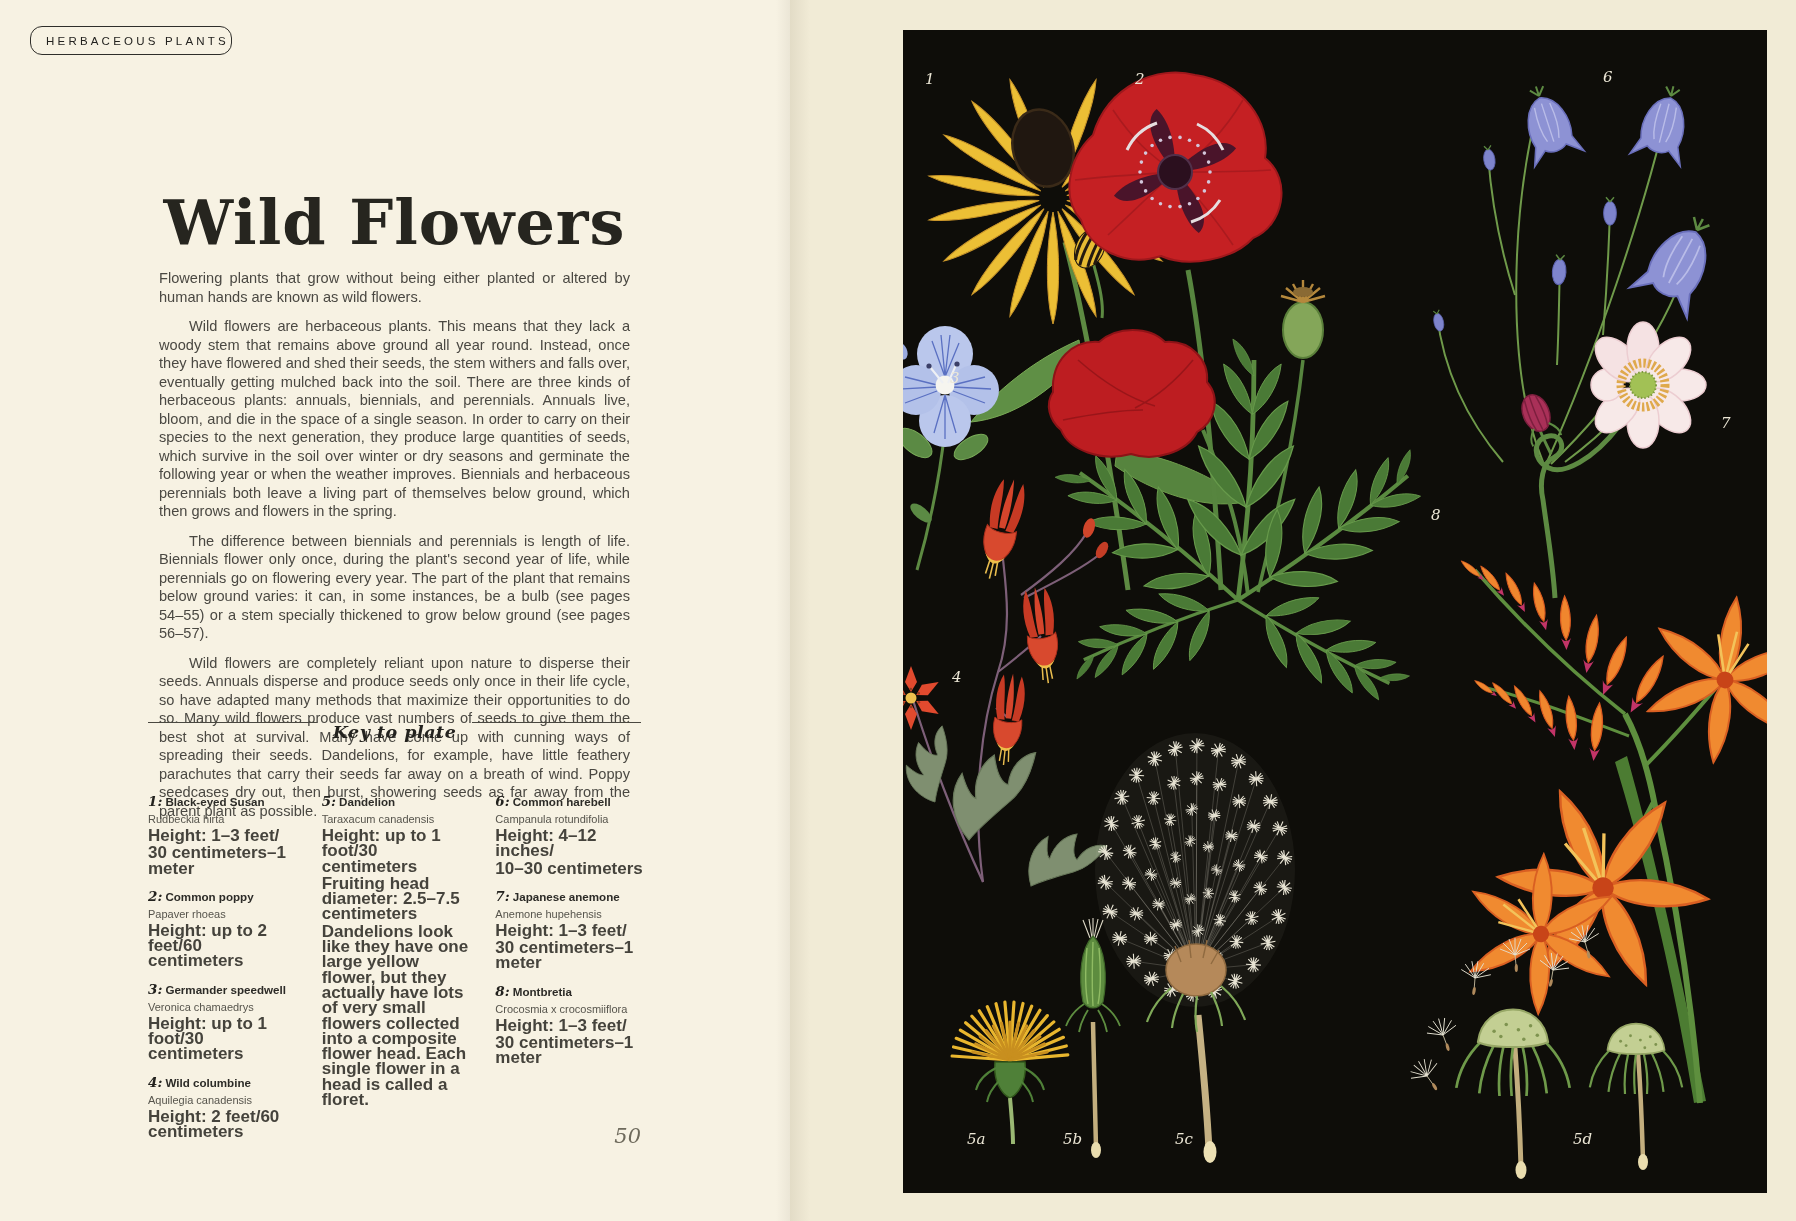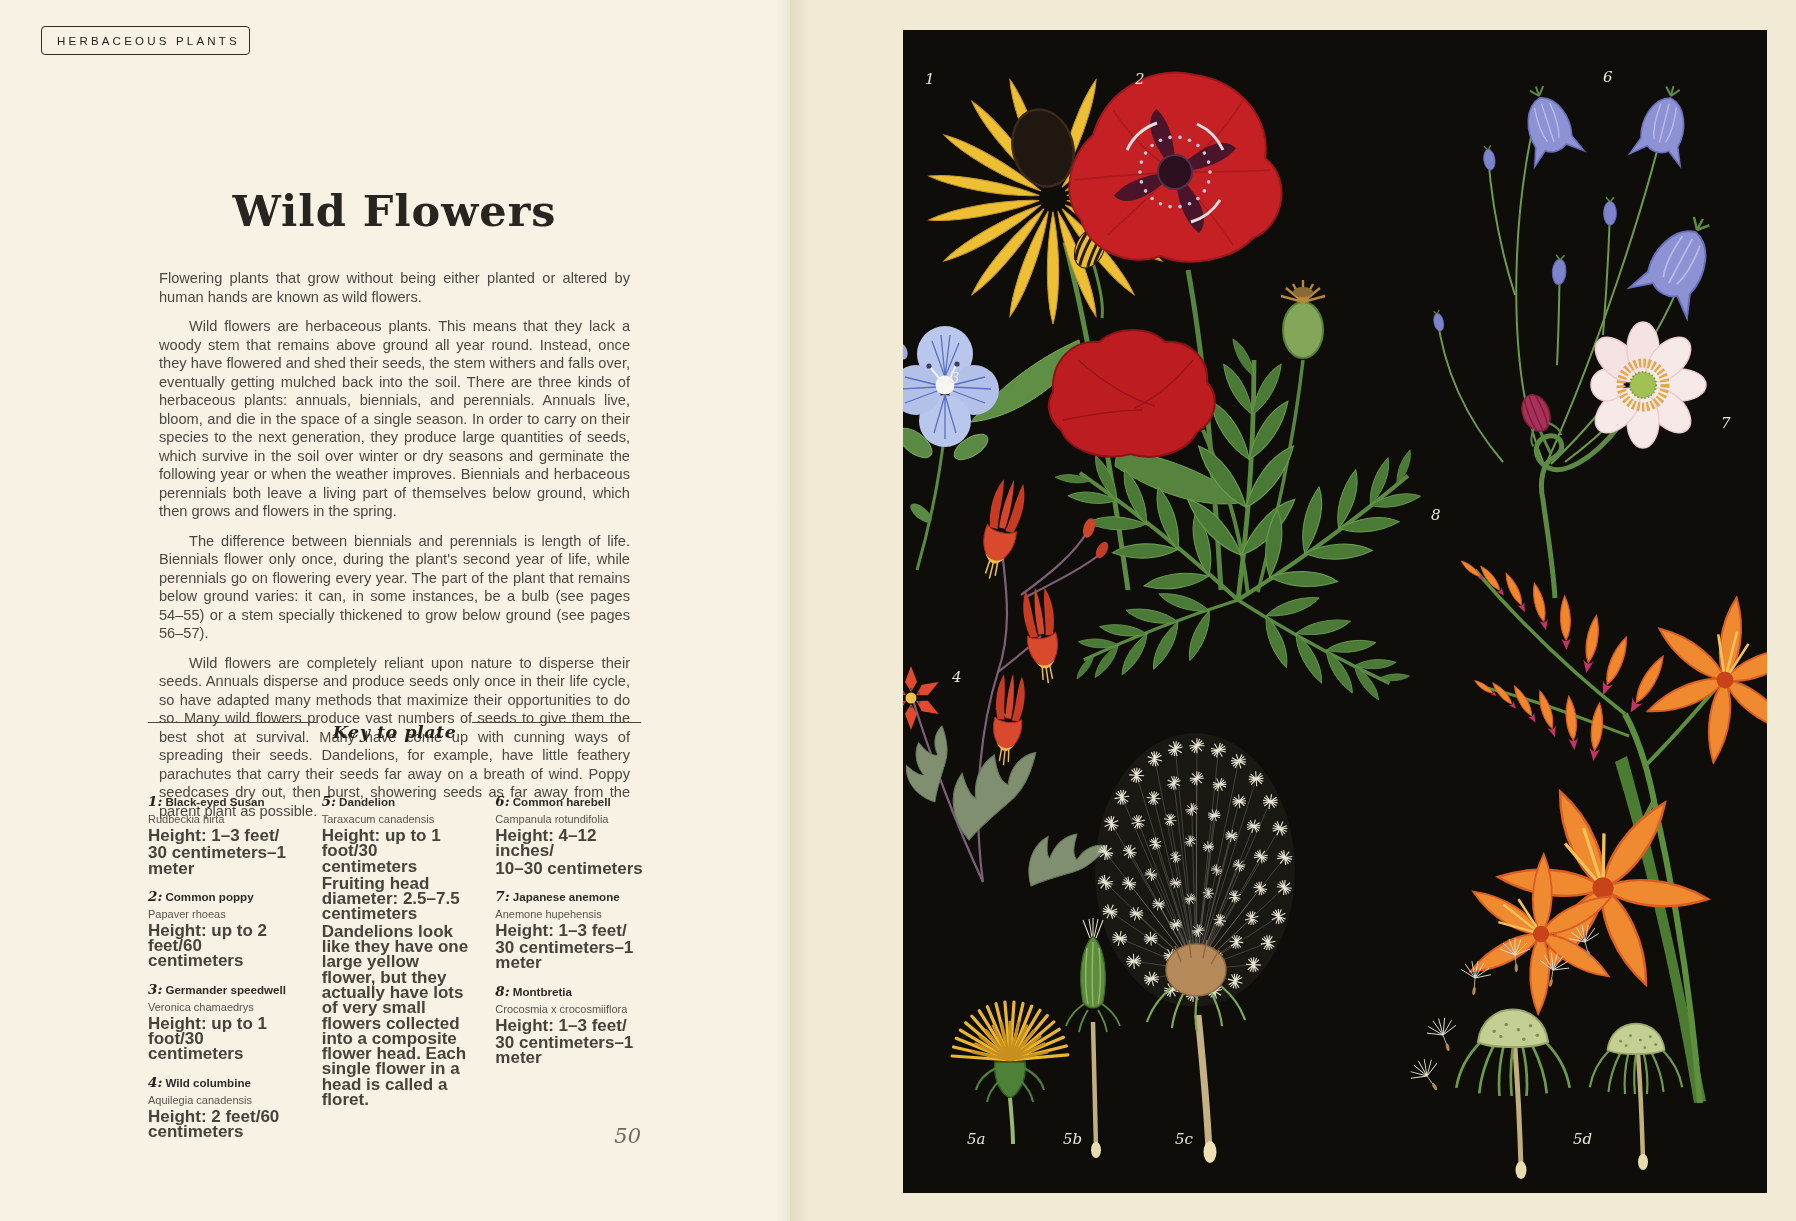--- a/index.html
+++ b/index.html
@@ -9,27 +9,27 @@
   }
   .page{position:absolute;top:0;height:1221px;}
   .page-left{left:0;width:790px;background:#f7f2e3;}
   .page-left::after{content:'';position:absolute;right:0;top:0;width:14px;height:100%;
     background:linear-gradient(270deg, rgba(95,85,60,0.08), rgba(95,85,60,0));}
   .page-right{left:790px;width:1006px;background:#f1ebd6;}
   .page-right::before{content:'';position:absolute;left:0;top:0;width:20px;height:100%;
     background:linear-gradient(90deg, rgba(95,85,60,0.10), rgba(95,85,60,0));}
 
   .tab{
-    position:absolute;left:41px;top:26px;padding:8px 9px 7px 15px;
-    border:1.6px solid #2f2e2a;border-radius:4px;
+    position:absolute;left:30px;top:26px;padding:8px 2px 7px 15px;
+    border:1.6px solid #2f2e2a;border-radius:12px;
     font-size:11.5px;letter-spacing:3.2px;color:#23221f;background:transparent;
   }
   .title{
     position:absolute;left:148px;top:186px;width:493px;text-align:center;
-    font-family:"DejaVu Serif",serif;font-weight:700;font-size:43px;
+    font-family:"DejaVu Serif",serif;font-weight:700;font-size:62px;
     color:#26251f;letter-spacing:1px;margin:0;
   }
   .body-text{
     position:absolute;left:148px;top:258px;width:493px;
     font-size:14.6px;line-height:18.5px;color:#4a4842;text-align:justify;
   }
   .body-text p{margin:11px;}
   .body-text p.indent{text-indent:30px;}
 
   .key-header{position:absolute;left:148px;top:722px;width:493px;display:flex;align-items:flex-start;gap:16px;}

